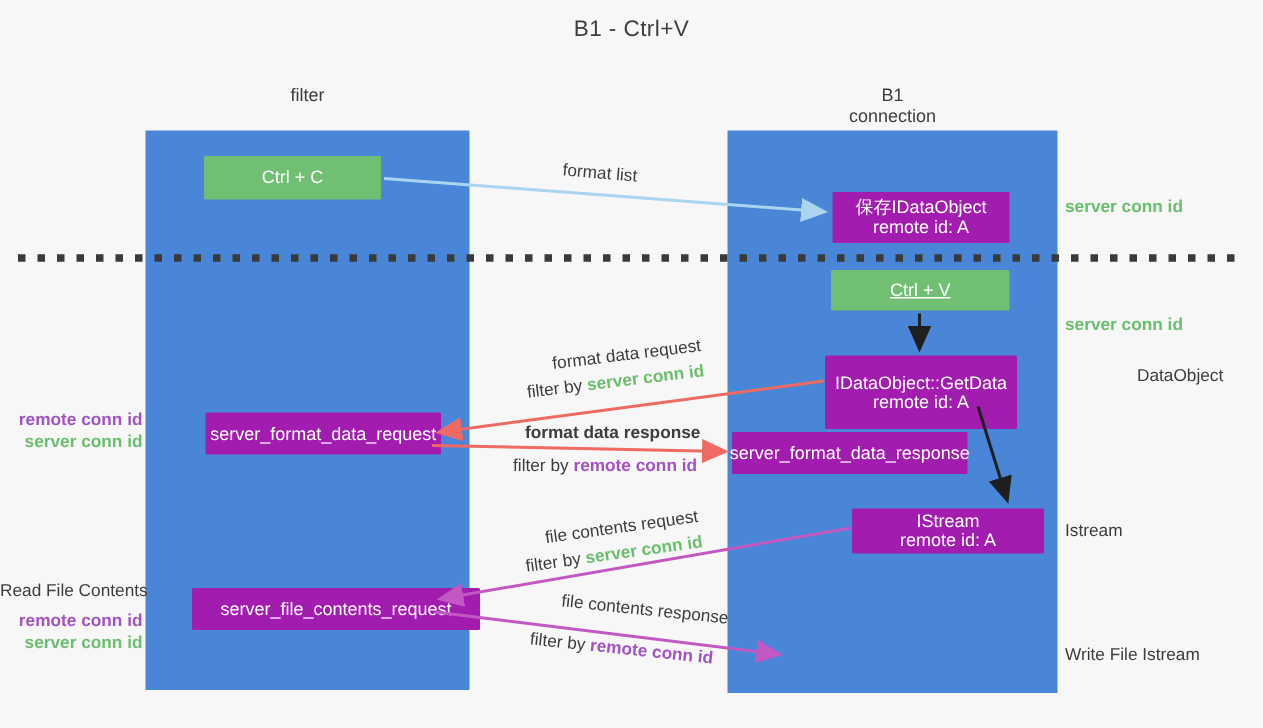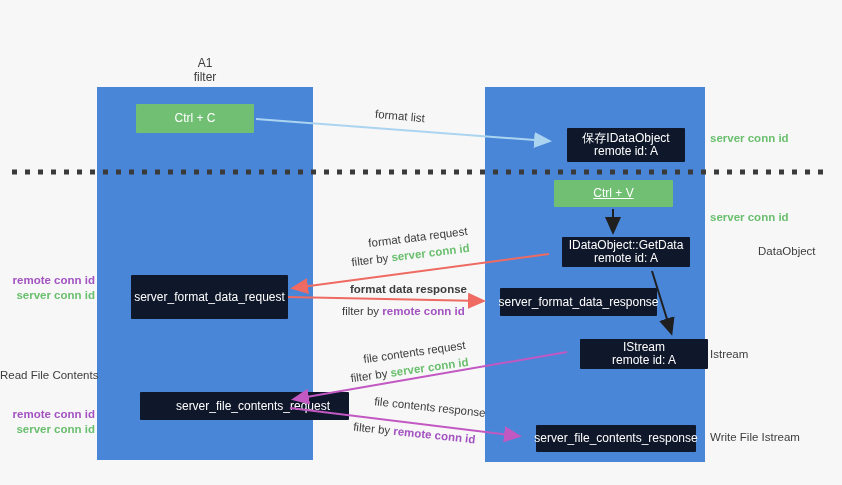--- a/index.html
+++ b/index.html
@@ -14,88 +14,89 @@
   .lane-header{
     position:absolute;text-align:center;font-size:12px;line-height:14px;color:#3d3d3d;
   }
   .lane{
     position:absolute;background:#4a86d8;
   }
   .node{
     position:absolute;display:flex;flex-direction:column;align-items:center;justify-content:center;
     color:#ffffff;font-size:12px;line-height:13px;text-align:center;border-radius:1px;
   }
-  .node.orange{background:#0f172a;margin-left:12px;}
+  .node.orange{background:#a21caf;}
   .node.green{background:#71bf73;}
   .lbl{
     position:absolute;font-size:11.5px;white-space:nowrap;color:#3d3d3d;
   }
   .lbl .green-id{color:#6abf6e;font-weight:bold;}
   .lbl .purple-id{color:#a353c1;font-weight:bold;}
   .side-green{color:#6abf6e;font-weight:bold;}
   .side-purple{color:#a353c1;font-weight:bold;}
   .side-dark{color:#3d3d3d;}
   .left-col{position:absolute;left:0;width:95px;text-align:right;font-size:11.5px;white-space:nowrap;}
   .right-col{position:absolute;left:710px;text-align:left;font-size:11.5px;white-space:nowrap;}
   svg.overlay{position:absolute;left:0;top:0;pointer-events:none;}
 </style>
 </head>
 <body>
 
 <div class="canvas">
 
   <div class="title">
+    <div>B1 - Ctrl+V</div>
   </div>
 
   <div class="lane-header" style="left:97px;top:56px;width:216px;">
-    <div>A1</div>
     <div>filter</div>
+  </div>
+  <div class="lane-header" style="left:485px;top:56px;width:220px;">
+    <div>B1</div>
+    <div>connection</div>
   </div>
 
   <div class="lane" style="left:97px;top:87px;width:216px;height:373px;"></div>
   <div class="lane" style="left:485px;top:87px;width:220px;height:375px;"></div>
 
   <div class="node green" style="left:136px;top:104px;width:118px;height:29px;">
     <div>Ctrl + C</div>
   </div>
 
   <div class="node orange" style="left:555px;top:128px;width:118px;height:34px;">
     <div>保存IDataObject</div>
     <div>remote id: A</div>
   </div>
 
   <div class="node green" style="left:554px;top:180px;width:119px;height:27px;text-decoration:underline;">
     <div>Ctrl + V</div>
   </div>
 
-  <div class="node orange" style="left:550px;top:237px;width:128px;height:30px;">
+  <div class="node orange" style="left:550px;top:237px;width:128px;height:49px;">
     <div>IDataObject::GetData</div>
     <div>remote id: A</div>
   </div>
 
-  <div class="node orange" style="left:119px;top:275px;width:157px;height:44px;">
+  <div class="node orange" style="left:137px;top:275px;width:157px;height:28px;">
     <div>server_format_data_request</div>
   </div>
 
   <div class="node orange" style="left:488px;top:288px;width:157px;height:28px;">
     <div>server_format_data_response</div>
   </div>
 
   <div class="node orange" style="left:568px;top:339px;width:128px;height:30px;">
     <div>IStream</div>
     <div>remote id: A</div>
   </div>
 
-  <div class="node orange" style="left:128px;top:392px;width:192px;height:28px;padding-left:17px;">
+  <div class="node orange" style="left:128px;top:392px;width:192px;height:28px;">
     <div>server_file_contents_request</div>
   </div>
 
-  <div class="node orange" style="left:524px;top:425px;width:160px;height:27px;">
-    <div>server_file_contents_response</div>
-  </div>
 
   <svg class="overlay" width="842" height="485" viewBox="0 0 842 485">
     <defs>
       <marker id="m-blue" markerWidth="9" markerHeight="8" refX="7" refY="4" orient="auto">
         <path d="M0,0 L9,4 L0,8 z" fill="#aad4f0"></path>
       </marker>
       <marker id="m-black" markerWidth="9" markerHeight="8" refX="7" refY="4" orient="auto">
         <path d="M0,0 L9,4 L0,8 z" fill="#1f1f1f"></path>
       </marker>
       <marker id="m-red" markerWidth="9" markerHeight="8" refX="7" refY="4" orient="auto">
@@ -154,17 +155,17 @@
   </div>
 
   <div class="right-col side-green" style="top:132px;">server conn id</div>
   <div class="right-col side-green" style="top:211px;">server conn id</div>
   <div class="right-col side-dark" style="top:245px;margin-left:48px;">DataObject</div>
   <div class="right-col side-dark" style="top:348px;">Istream</div>
   <div class="right-col side-dark" style="top:431px;">Write File Istream</div>
 
   <div class="left-col side-purple" style="top:274px;">remote conn id</div>
   <div class="left-col side-green" style="top:289px;">server conn id</div>
-  <div class="left-col side-dark" style="top:369px;">Read File Contents</div>
+  <div class="left-col side-dark" style="top:388px;">Read File Contents</div>
   <div class="left-col side-purple" style="top:408px;">remote conn id</div>
   <div class="left-col side-green" style="top:423px;">server conn id</div>
 
 </div>
 
 </body></html>

